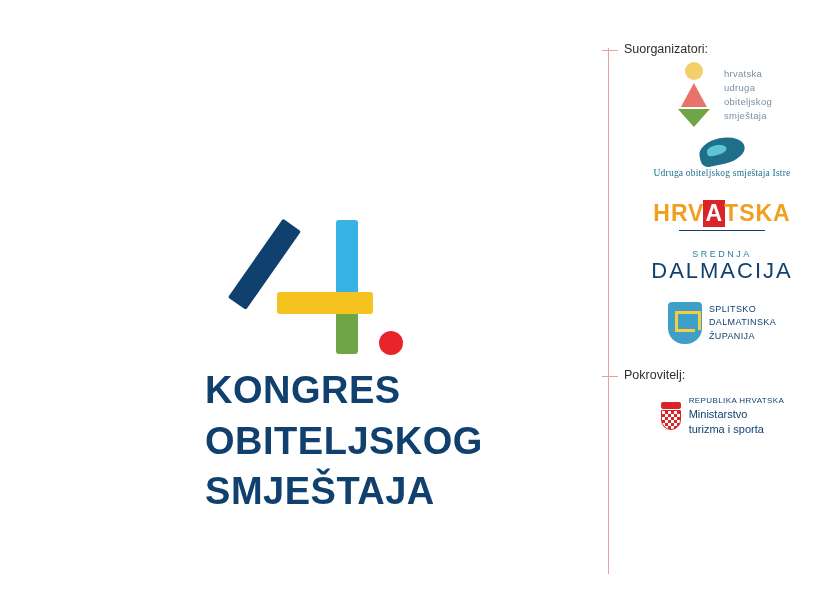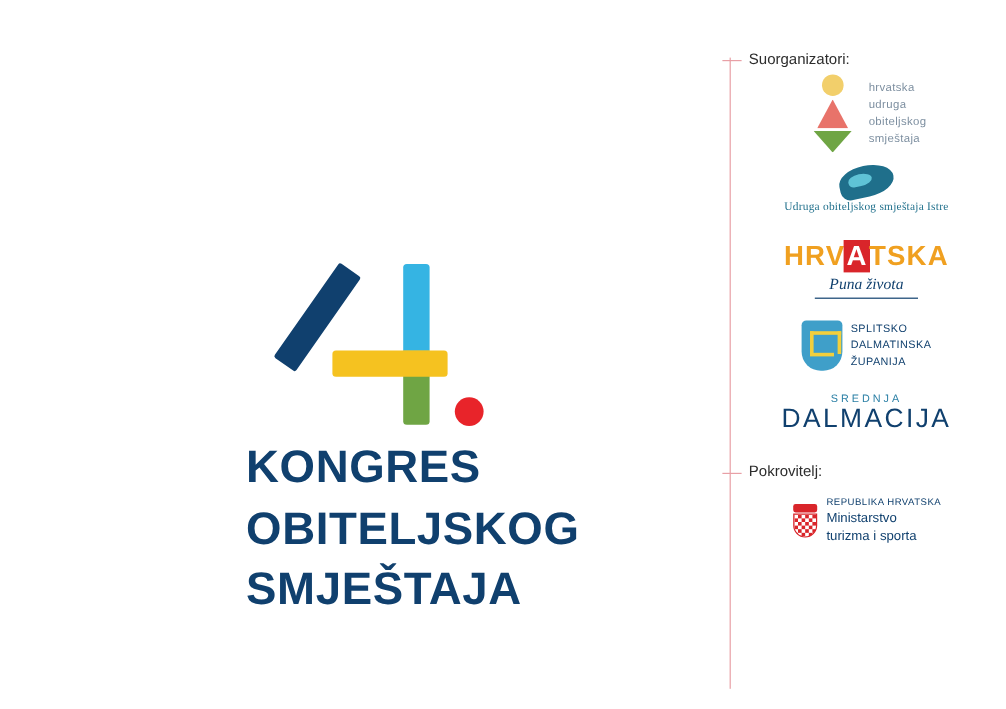--- a/index.html
+++ b/index.html
@@ -380,42 +380,41 @@
   </div>
 
   <div class="group" style="margin-top:22px;">
 
     <div class="logos">
       <div class="logo-block" style="margin-top:14px;">
         <div class="hr">
           <div class="hr-word">
             <span>HRV</span><span class="redbox">A</span><span>TSKA</span>
           </div>
-          <div class="hr-sub">Puna života</div>
           <div class="hr-rule"></div>
+        </div>
+      </div>
+
+      <div class="logo-block" style="margin-top:18px;">
+        <div class="dalm">
+          <div class="dalm-top">SREDNJA</div>
+          <div class="dalm-main">DALMACIJA</div>
         </div>
       </div>
 
       <div class="logo-block" style="margin-top:18px;">
         <div class="sdz">
           <div class="sdz-crest"></div>
           <div class="sdz-text">
             <div>SPLITSKO</div>
             <div>DALMATINSKA</div>
             <div>ŽUPANIJA</div>
           </div>
         </div>
       </div>
-
-      <div class="logo-block" style="margin-top:18px;">
-        <div class="dalm">
-          <div class="dalm-top">SREDNJA</div>
-          <div class="dalm-main">DALMACIJA</div>
-        </div>
-      </div>
     </div>
   </div>
 
   <div class="group" style="margin-top:24px;">
     <div class="group-title">Pokrovitelj:</div>
 
     <div class="logos">
       <div class="logo-block" style="margin-top:14px;">
         <div class="min">
           <div class="min-crest">

